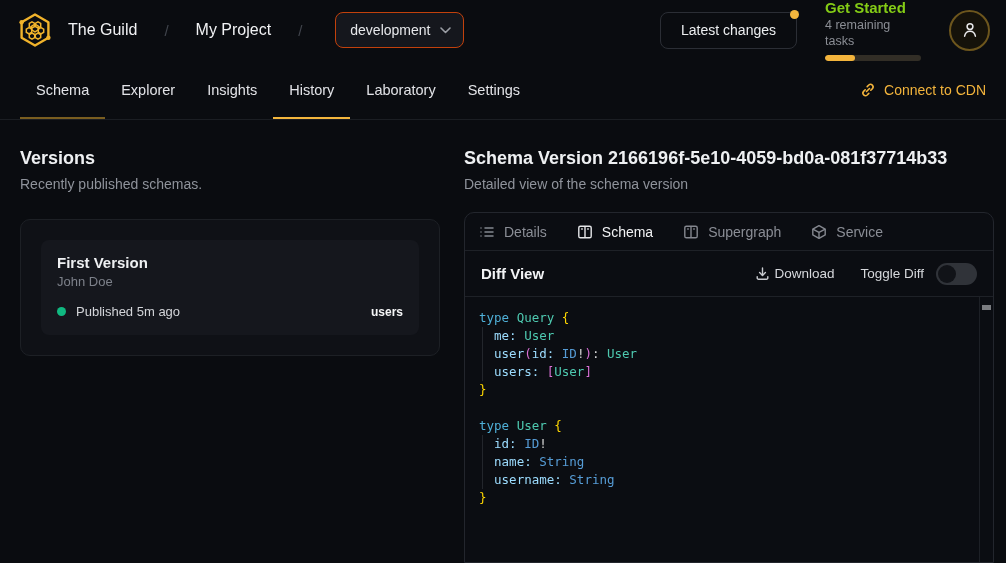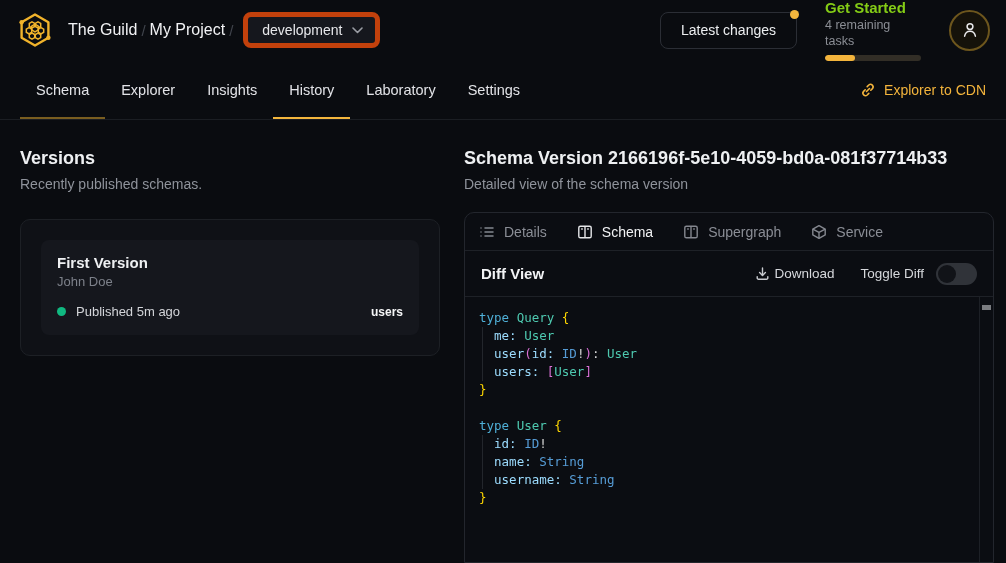--- a/index.html
+++ b/index.html
@@ -8,26 +8,26 @@
     background:#0a0c10;
     color:#e8e9ec;
     font-family:"Liberation Sans", sans-serif;
     font-size:14px;
   }
   svg { display:block; }
 
   
   .header { height:60px; display:flex; align-items:center; padding:0 16px; }
   .logo { width:38px; height:38px; flex:0 0 auto; cursor:pointer; }
-  .crumbs { display:flex; align-items:center; margin-left:14px; gap:4px; }
+  .crumbs { display:flex; align-items:center; margin-left:14px; gap:27px; }
   .crumb { font-size:16px; font-weight:500; color:#f1f2f4; cursor:pointer; }
   .crumb-sep { color:#41454d; font-size:15px; }
   .env-select {
     margin-left:6px; display:flex; align-items:center; gap:10px;
-    background:#15171d; border:5px solid #c2410c; border-radius:8px;
+    background:#15171d; border:1px solid #c2410c; border-radius:8px;
     height:36px; padding:0 12px 0 14px; cursor:pointer; color:#e6e7ea; font-size:14px;
   }
   .header-right { margin-left:auto; display:flex; align-items:center; gap:28px; }
   .latest-btn {
     position:relative; height:37px; padding:0 20px; border-radius:8px;
     background:transparent; border:1px solid #2b2e35; color:#eceef0;
     font-size:14px; font-weight:500; cursor:pointer; font-family:inherit;
   }
   .latest-dot { position:absolute; top:-3px; right:-3px; width:9px; height:9px; border-radius:50%; background:#f4b63d; }
   .get-started { width:96px; }
@@ -194,21 +194,21 @@
   </div>
   <div class="nav-right">
     <div class="cdn-link">
       <span>
         <svg width="16" height="16" viewBox="0 0 16 16" fill="none" stroke="#f3b43c" stroke-width="1.6" stroke-linecap="round">
           <path d="M6.5 9.5 L9.5 6.5"></path>
           <path d="M7.2 4.6 l1.6-1.6 a2.55 2.55 0 0 1 3.6 3.6 l-1.6 1.6"></path>
           <path d="M8.8 11.4 l-1.6 1.6 a2.55 2.55 0 0 1 -3.6 -3.6 l1.6 -1.6"></path>
         </svg>
       </span>
-      <span>Explorer to CDN</span>
+      <span>Connect to CDN</span>
     </div>
   </div>
 </div>
 
 <div class="main">
 
   <div class="col-left">
     <div class="h2">Versions</div>
     <div class="sub">Recently published schemas.</div>
     <div class="v-card">

